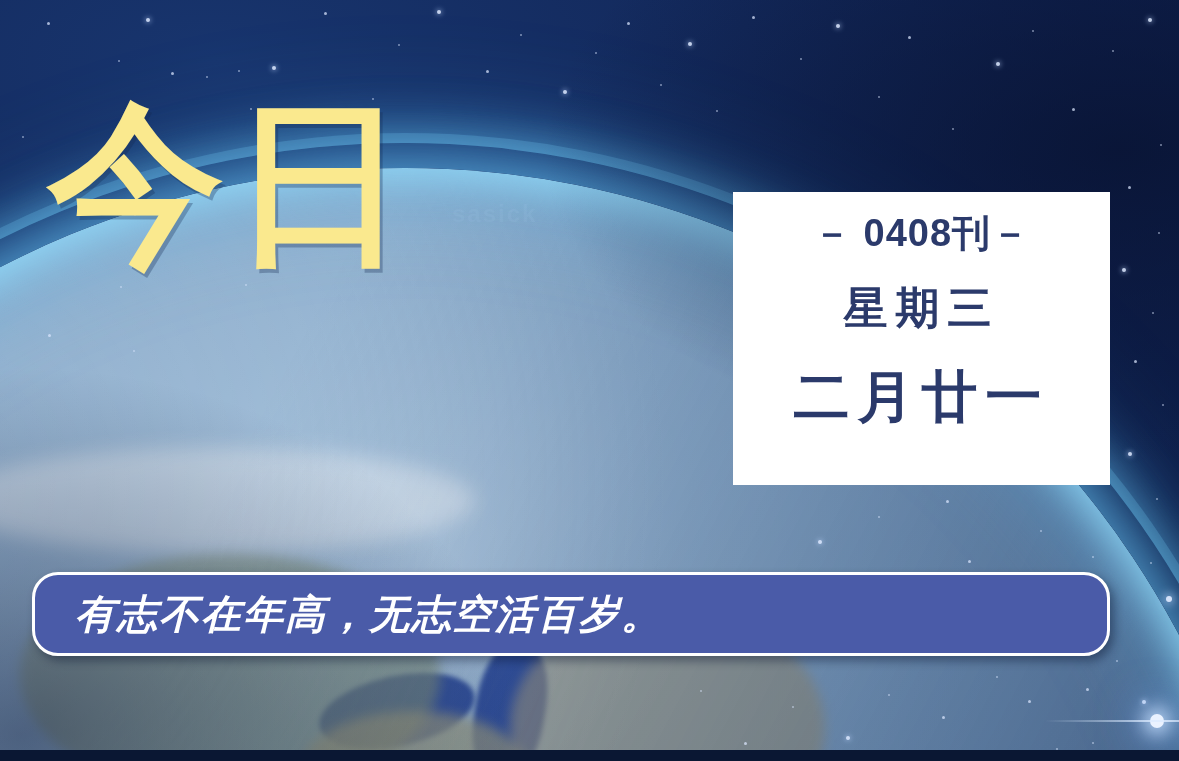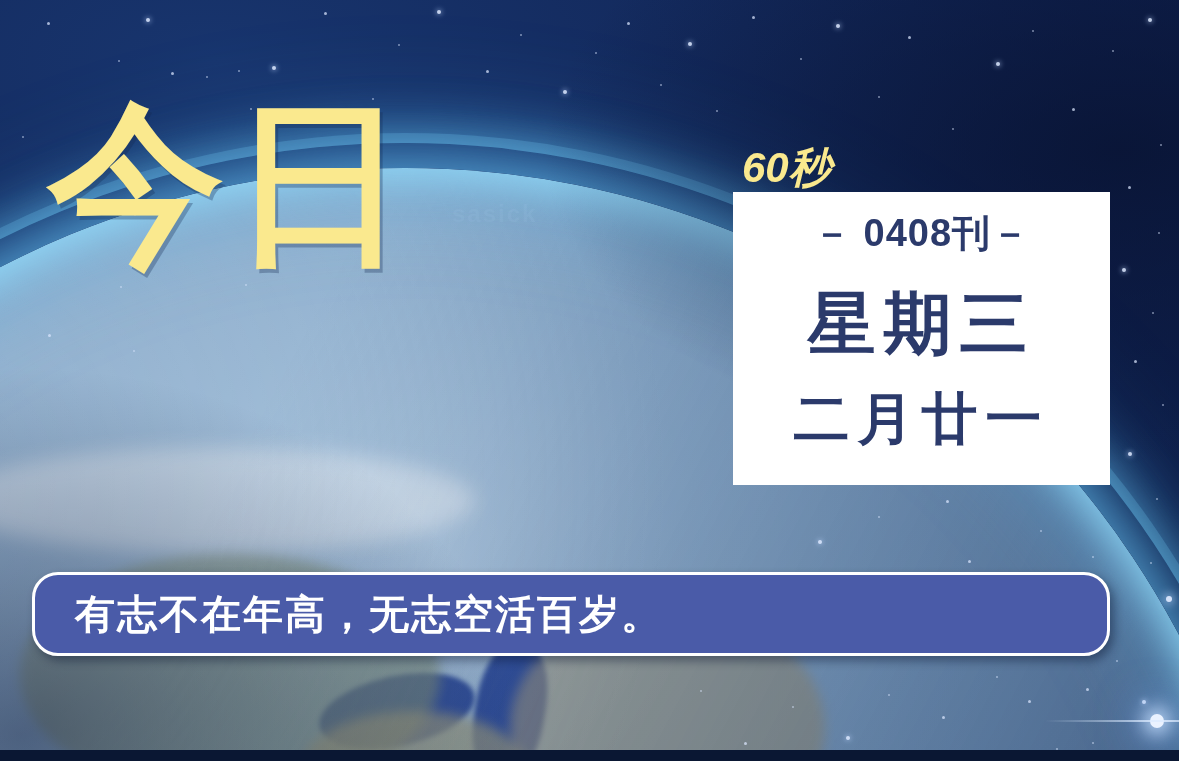--- a/index.html
+++ b/index.html
@@ -220,28 +220,28 @@
   }
   .card-issue {
     font-size: 38px;
     font-weight: 700;
     color: #2b3a6b;
     letter-spacing: 1px;
     white-space: nowrap;
   }
   .card-week {
     margin-top: 20px;
-    font-size: 68px;
+    font-size: 44px;
     font-weight: 700;
     color: #2b3a6b;
     letter-spacing: 8px;
     white-space: nowrap;
   }
   .card-lunar {
-    margin-top: 12px;
+    margin-top: 22px;
     font-size: 56px;
     font-weight: 700;
     color: #2b3a6b;
     letter-spacing: 8px;
     white-space: nowrap;
   }
 
   
   .quote-bar {
     position:absolute;
@@ -253,20 +253,21 @@
     border-radius: 26px;
     display:flex;
     align-items:center;
     z-index: 8;
     box-shadow: 4px 5px 10px rgba(6,16,42,.40);
   }
   .quote-text {
     margin-left: 40px;
     font-size: 40px;
     font-weight: 700;
+    font-style: italic;
     color: #ffffff;
     letter-spacing: 2px;
     white-space: nowrap;
   }
 </style>
 </head>
 <body>
 
 <div id="stage">
 
@@ -370,21 +371,20 @@
   </div>
 
   <div class="watermark">sasick</div>
 
   <div class="title-block">
     <div class="title-jin">今日</div>
   </div>
 
 
   <div class="tagline">
-    <span class="tag-60">60秒</span>
   </div>
 
   <div class="card">
     <div class="card-issue">－ 0408刊－</div>
     <div class="card-week">星期三</div>
     <div class="card-lunar">二月廿一</div>
   </div>
 
   <div class="quote-bar">
     <div class="quote-text">有志不在年高，无志空活百岁。</div>

